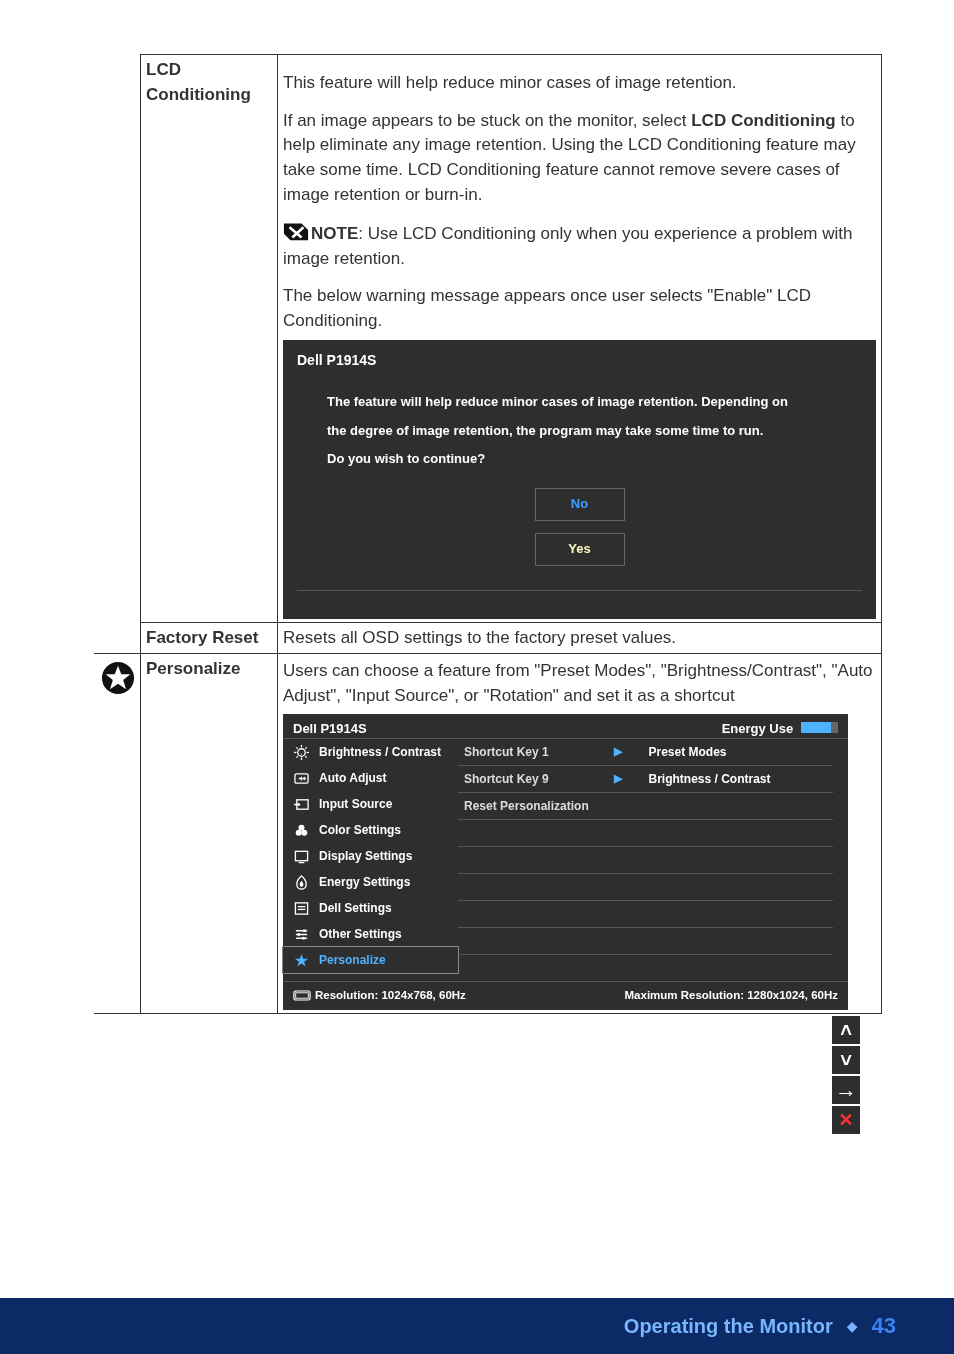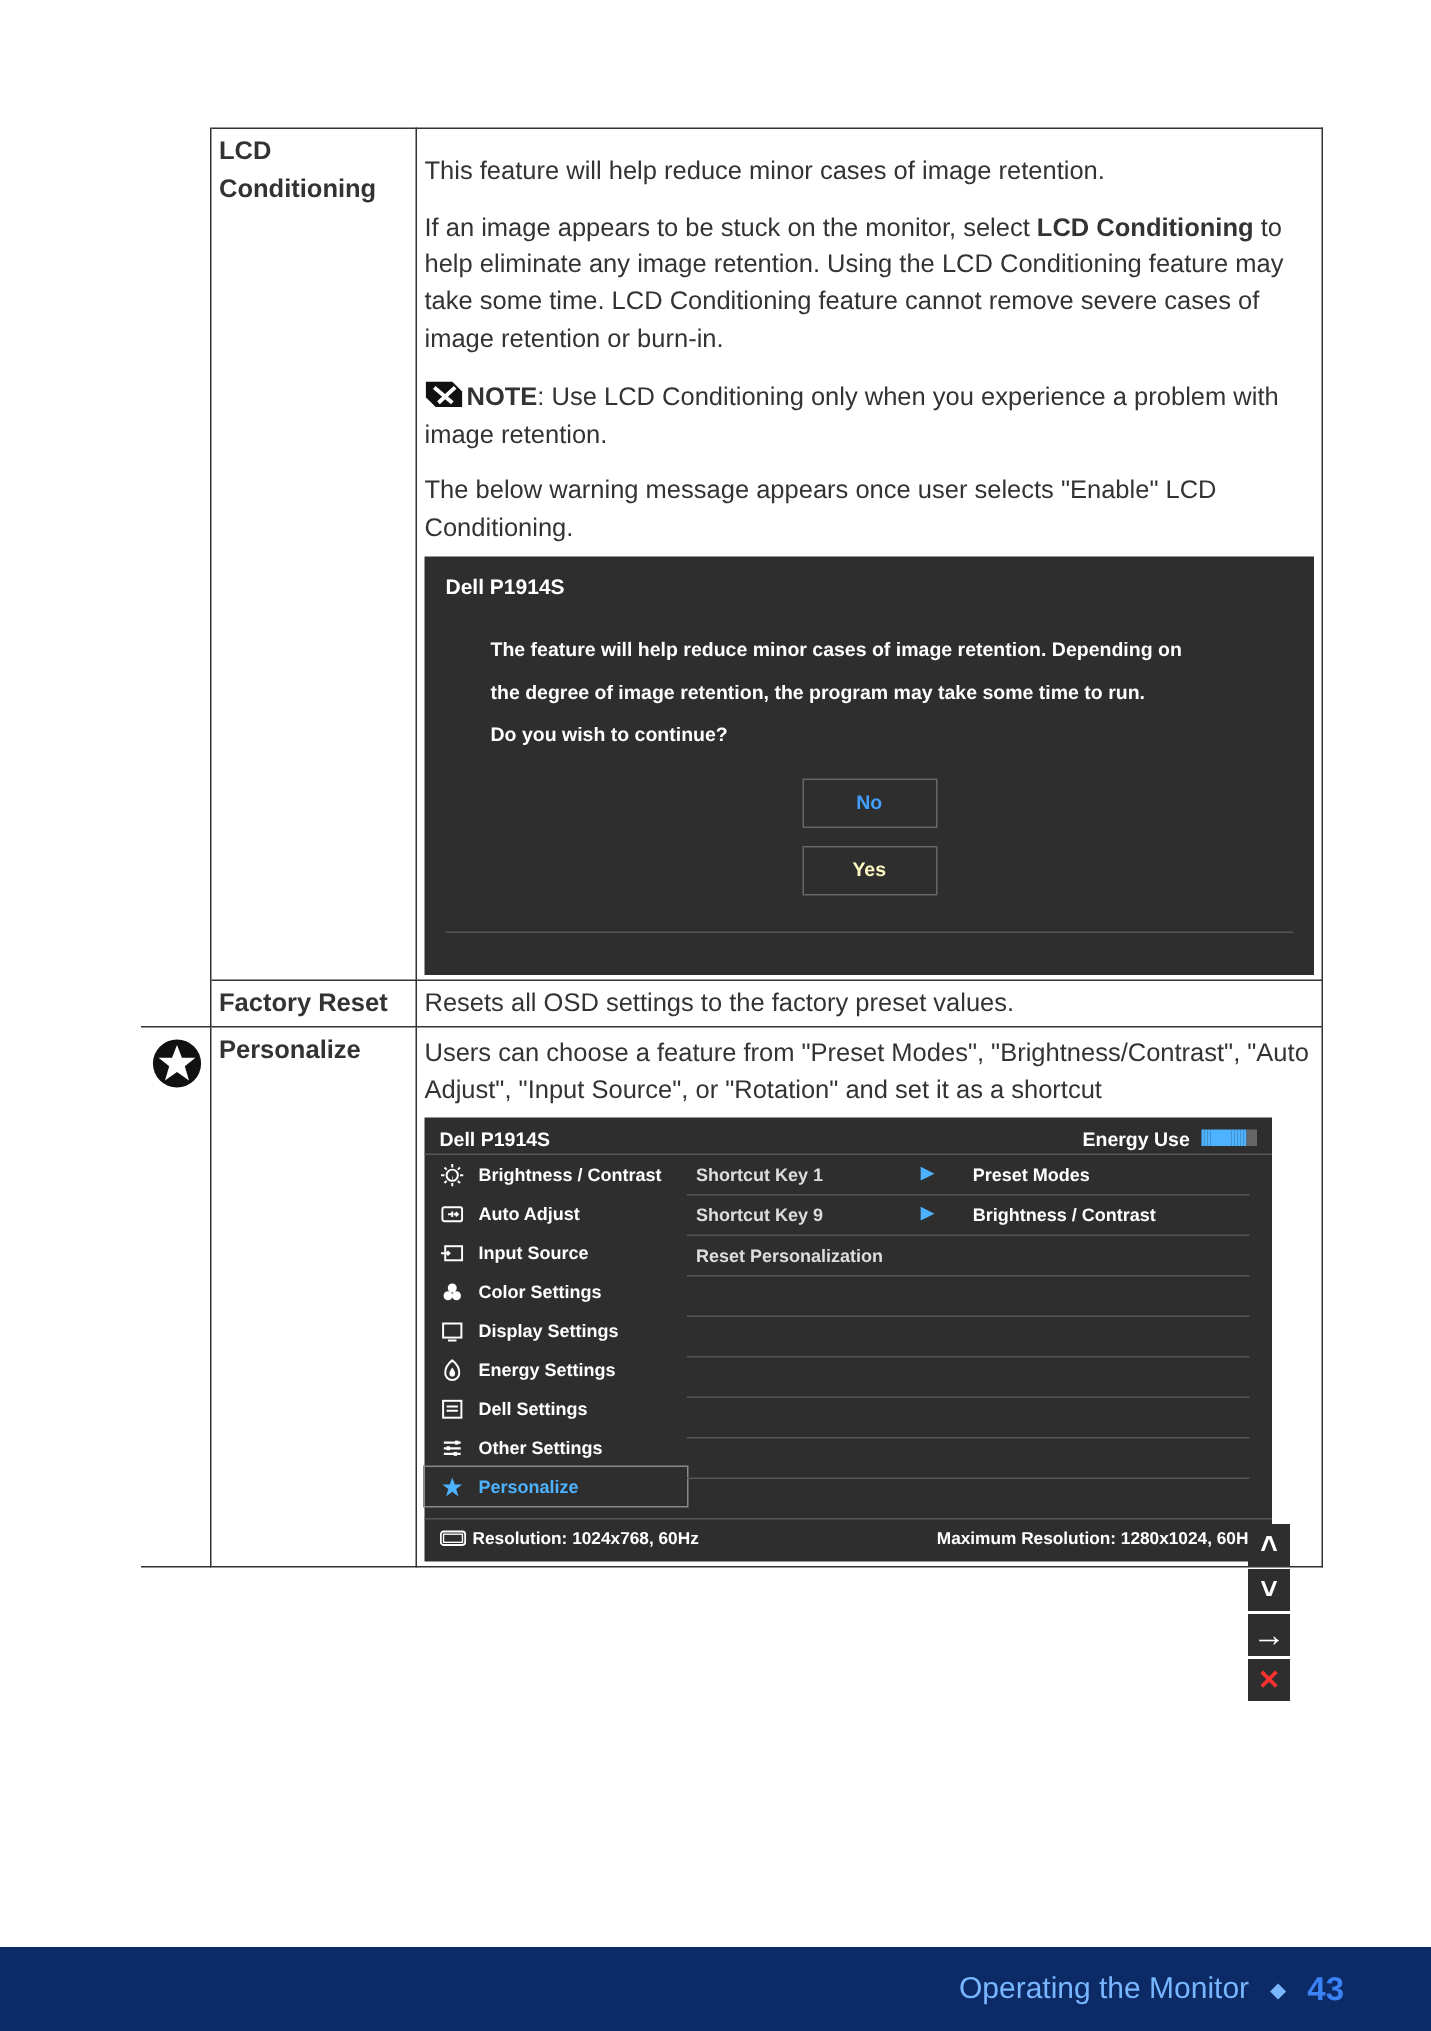--- a/index.html
+++ b/index.html
@@ -7,21 +7,21 @@
     padding: 0;
     font-family: Arial, Helvetica, sans-serif;
     background: #fff;
     width: 954px;
     position: relative;
   }
   .page {
     width: 862px;
     min-height: 1354px;
     box-sizing: border-box;
-    padding-top: 85px;
+    padding-top: 54px;
     background: #fff;
     position: relative;
   }
   table.main {
     border-collapse: collapse;
     width: 788px;
     margin-left: 94px;
     color: #333;
   }
   table.main td {
@@ -219,21 +219,21 @@
     background: #0b2a66;
     display: flex;
     align-items: center;
     justify-content: flex-end;
     color: #fff;
     font-size: 20px;
     padding-right: 58px;
     box-sizing: border-box;
     gap: 14px;
   }
-  .footer .sec { color: #78b6ff; font-weight: normal; }
+  .footer .sec { color: #78b6ff; font-weight: bold; }
   .footer .diamond { color: #78b6ff; font-size: 14px; }
   .footer .pageno { color: #3b82f6; font-weight: bold; font-size: 22px;}
 
   .star-round {
     width: 34px; height: 34px; display:block; margin-left:2px; margin-top:4px;
   }
 
   .energy-bars{
     display:inline-flex; gap:0; align-items:flex-end; height:11px; margin-left:4px;
   }

